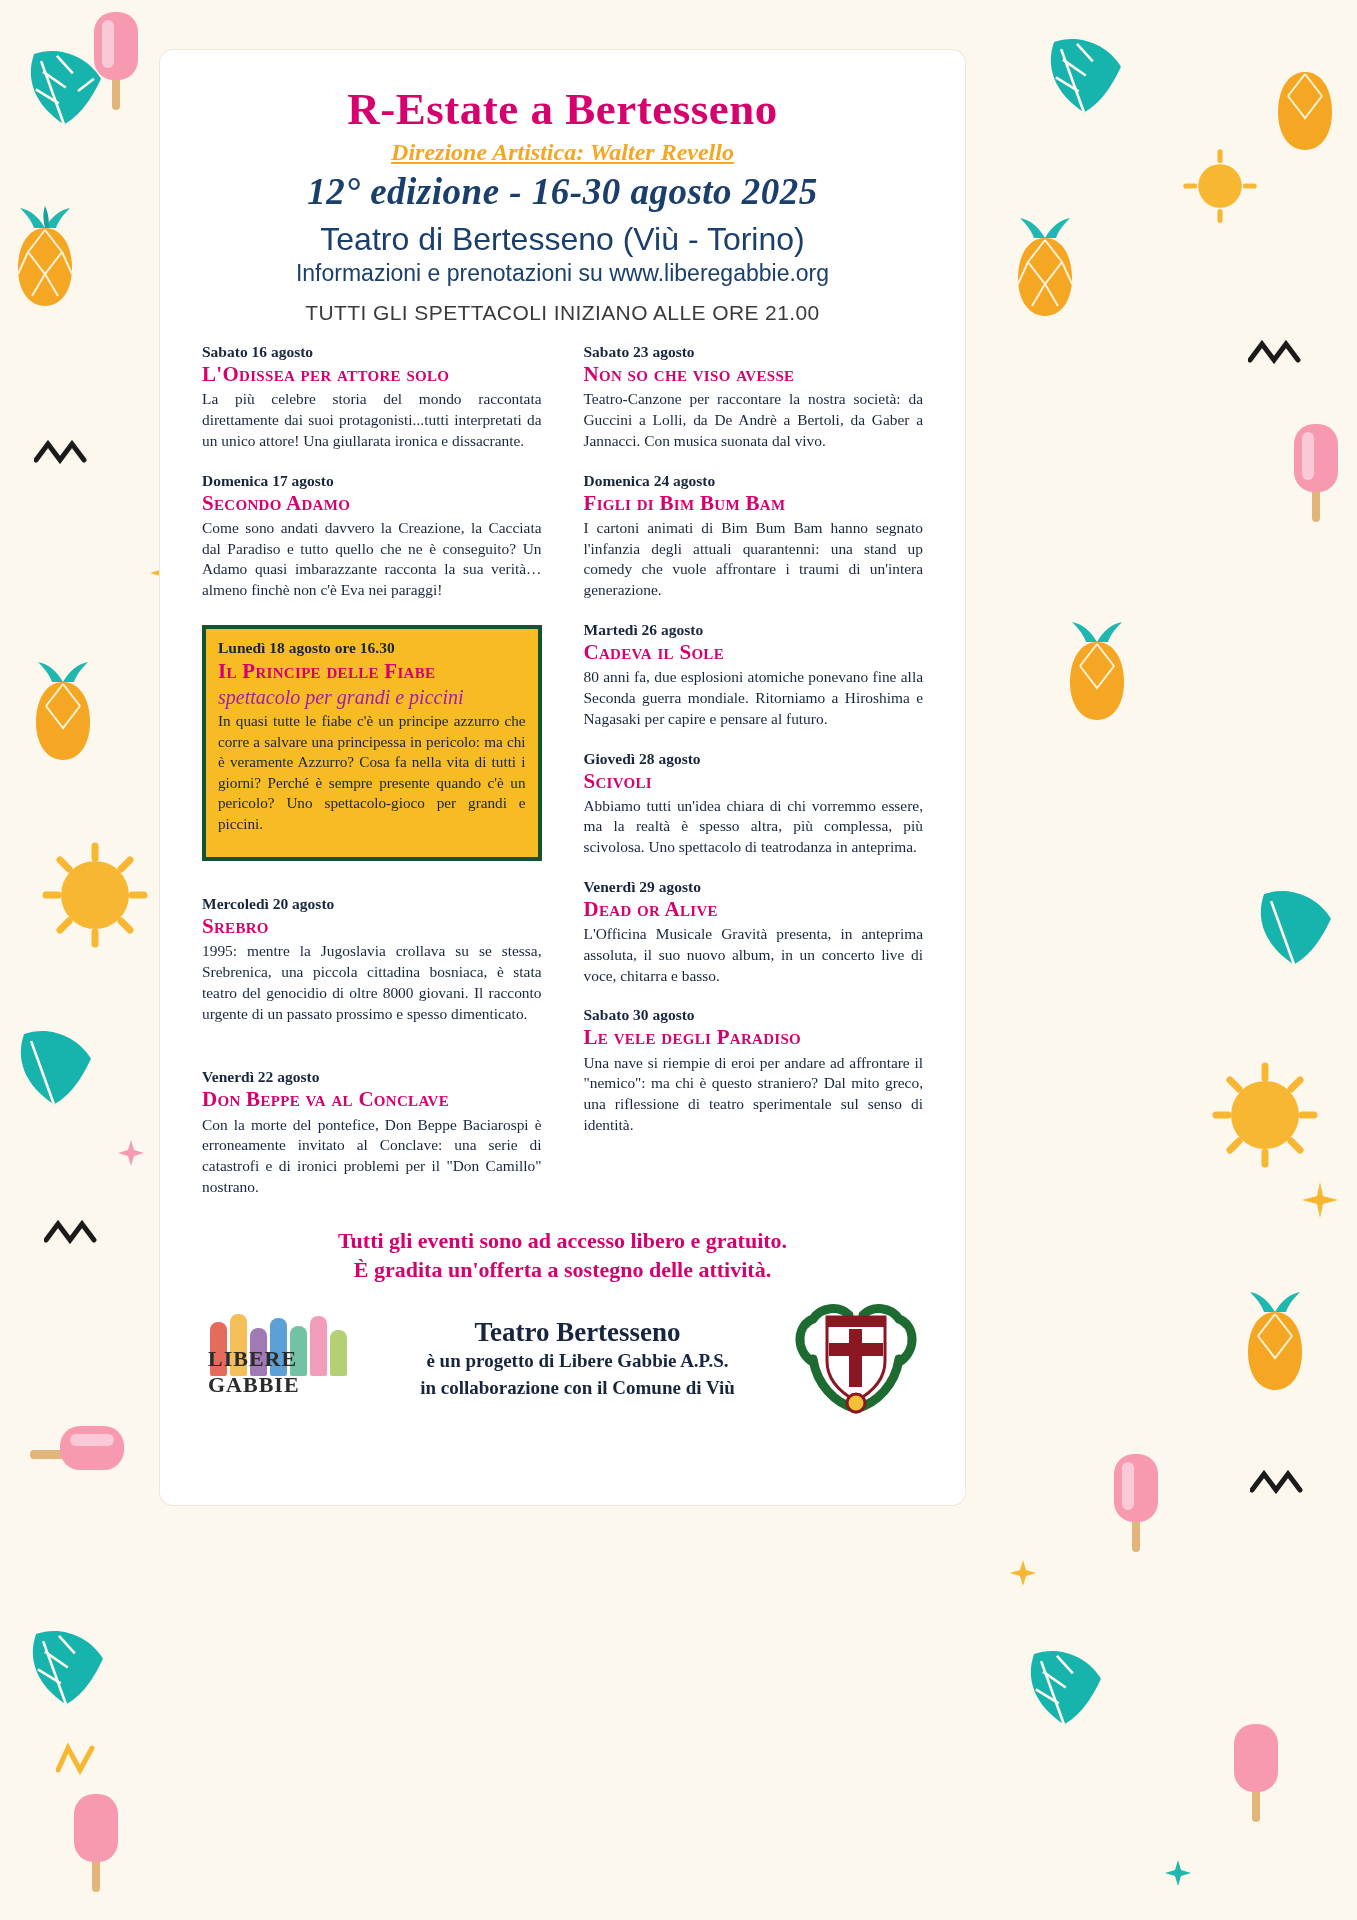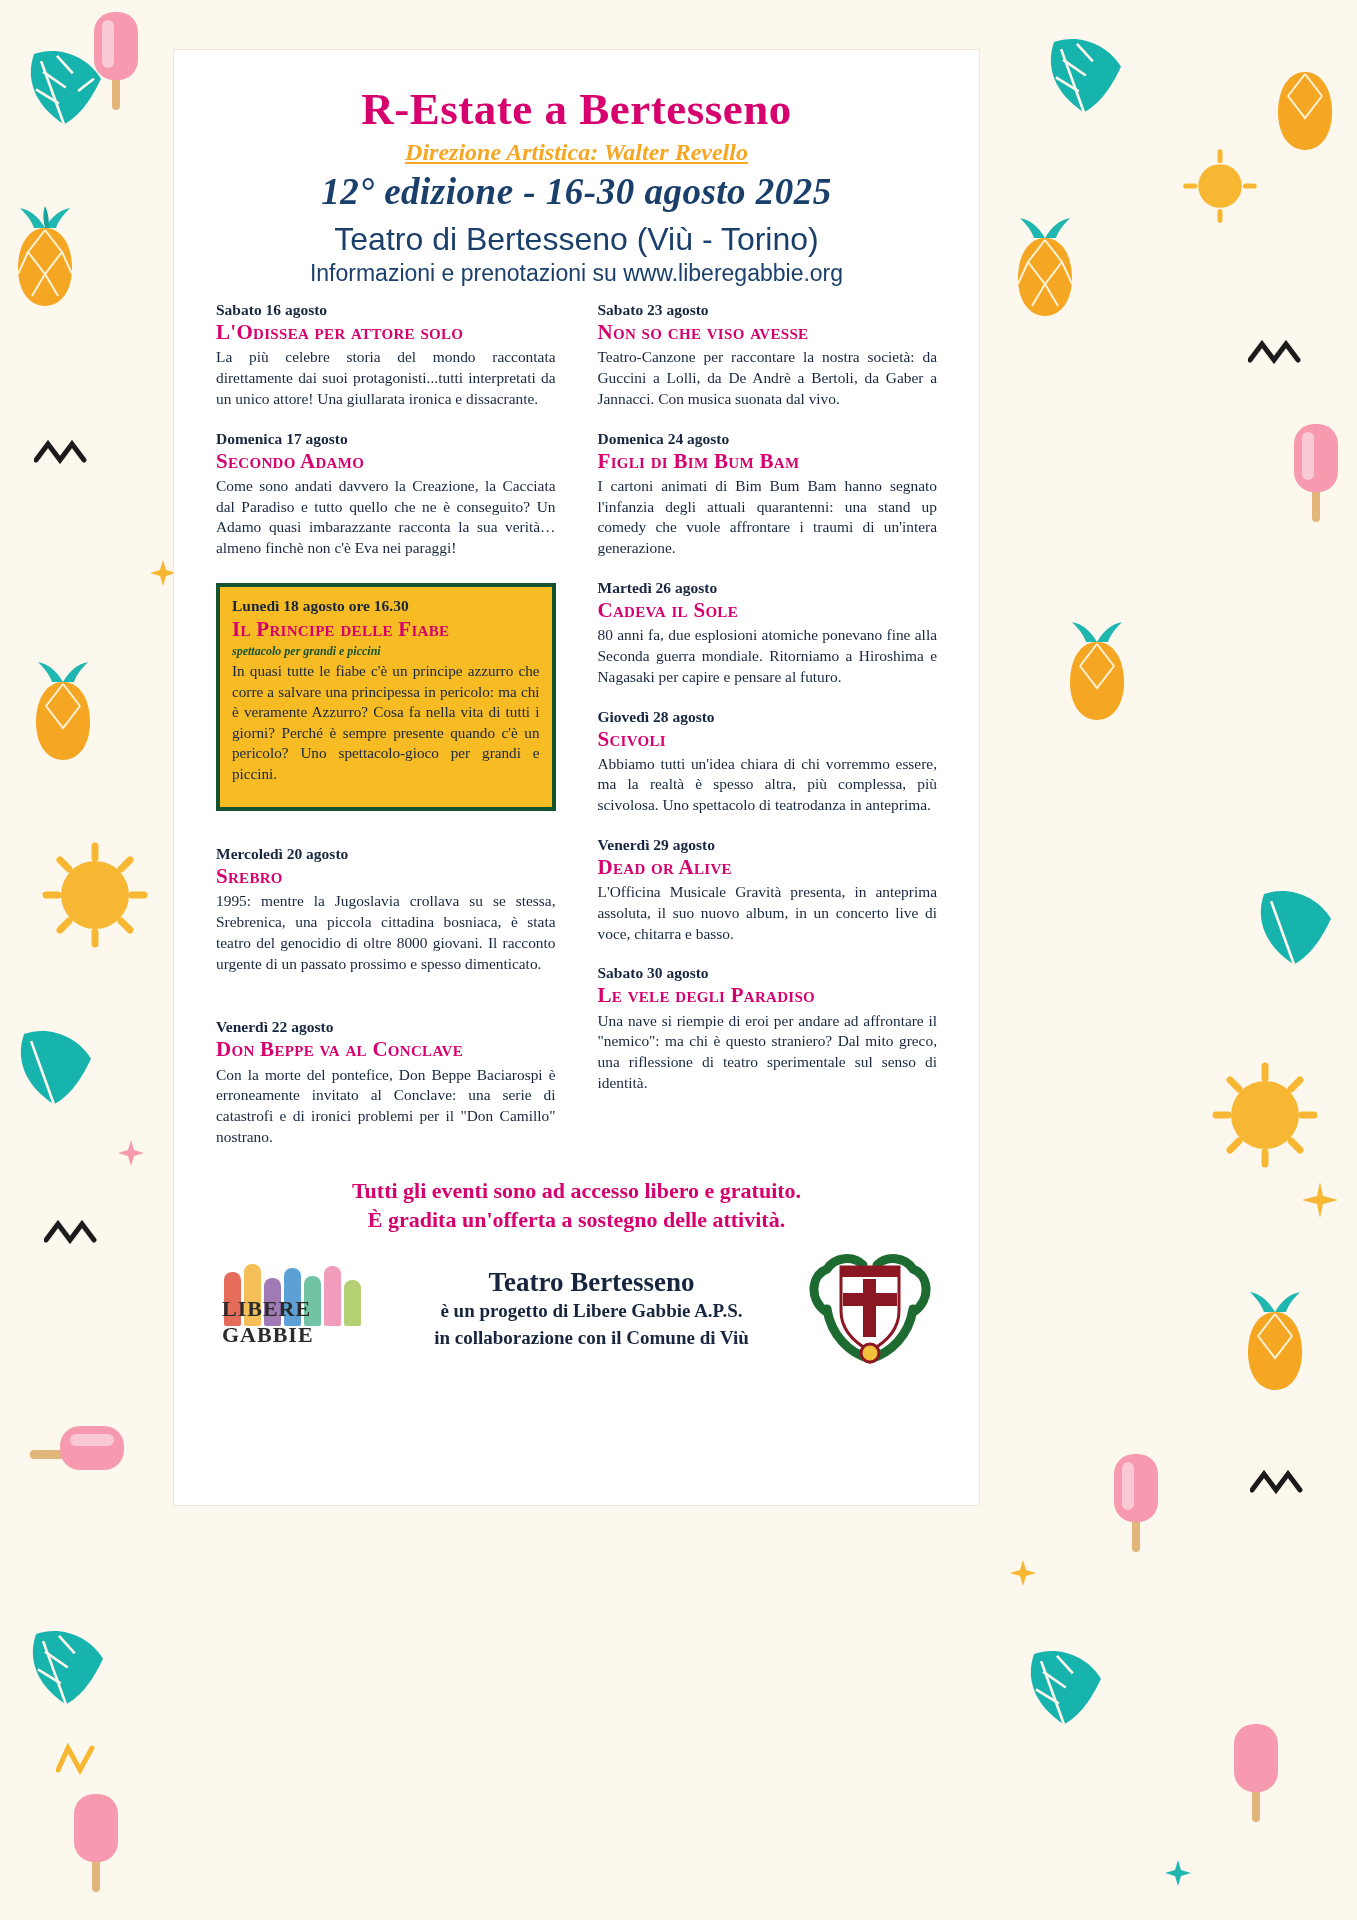--- a/index.html
+++ b/index.html
@@ -43,28 +43,29 @@
     height: 24px;
   }
   .sprinkle {
     width: 26px;
     height: 26px;
   }
 
   
   #sheet {
     position: absolute;
-    left: 174px;
+    left: 160px;
     top: 50px;
     width: 805px;
     height: 1455px;
     background: #ffffff;
     box-shadow: 0 0 0 1px #efe7dc;
     box-sizing: border-box;
     padding: 22px 34px 16px 34px;
+    border-radius: 13px;
   }
 
   .title {
     text-align: center;
     color: #d6006e;
     font-family: "Liberation Serif", serif;
     font-weight: bold;
     font-size: 45px;
     letter-spacing: 0.5px;
     line-height: 1.05;
@@ -138,24 +139,24 @@
     color: #d6006e;
     font-weight: bold;
     font-size: 21px;
     font-family: "Liberation Serif", serif;
     line-height: 1.1;
     margin-bottom: 3px;
     font-variant: small-caps;
     letter-spacing: 0.3px;
   }
   .ev-sub {
-    color: #14532d;
-    font-weight: bold;
+    color: #a21caf;
+    font-weight: normal;
     font-style: italic;
-    font-size: 12px;
+    font-size: 20px;
     margin-bottom: 2px;
   }
   .ev-desc {
     color: #17263e;
     font-size: 15.4px;
     line-height: 1.35;
     text-align: justify;
     font-family: "Liberation Serif", serif;
   }
 
@@ -388,20 +389,21 @@
   </svg>
 </div>
 
 <div id="sheet">
 
   <div class="title">R-Estate a Bertesseno</div>
   <div class="direction">Direzione Artistica: Walter Revello</div>
   <div class="edition">12° edizione  -  16-30 agosto 2025</div>
   <div class="venue">Teatro di Bertesseno (Viù - Torino)</div>
   <div class="info">Informazioni e prenotazioni su www.liberegabbie.org</div>
+  <div class="allstart">TUTTI GLI SPETTACOLI INIZIANO ALLE ORE 21.00</div>
 
   <div id="program">
 
     <div class="col">
 
       <div class="ev">
         <div class="ev-date">Sabato 16 agosto</div>
         <div class="ev-title">L'Odissea per attore solo</div>
         <div class="ev-desc">La più celebre storia del mondo raccontata direttamente dai suoi protagonisti...tutti interpretati da un unico attore! Una giullarata ironica e dissacrante.</div>
       </div>

